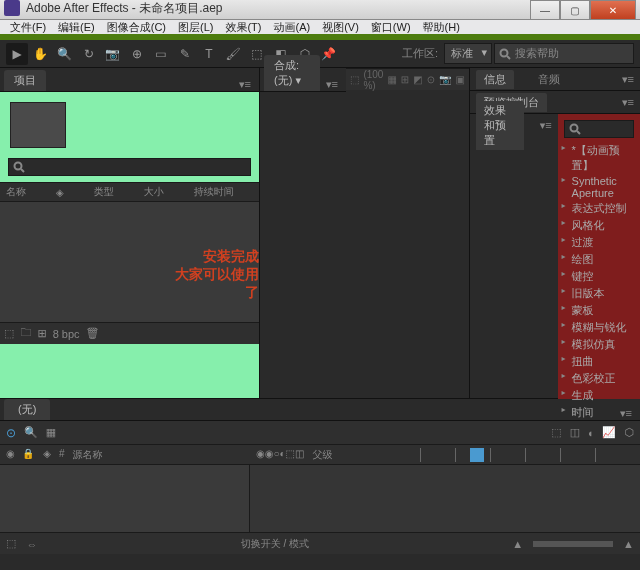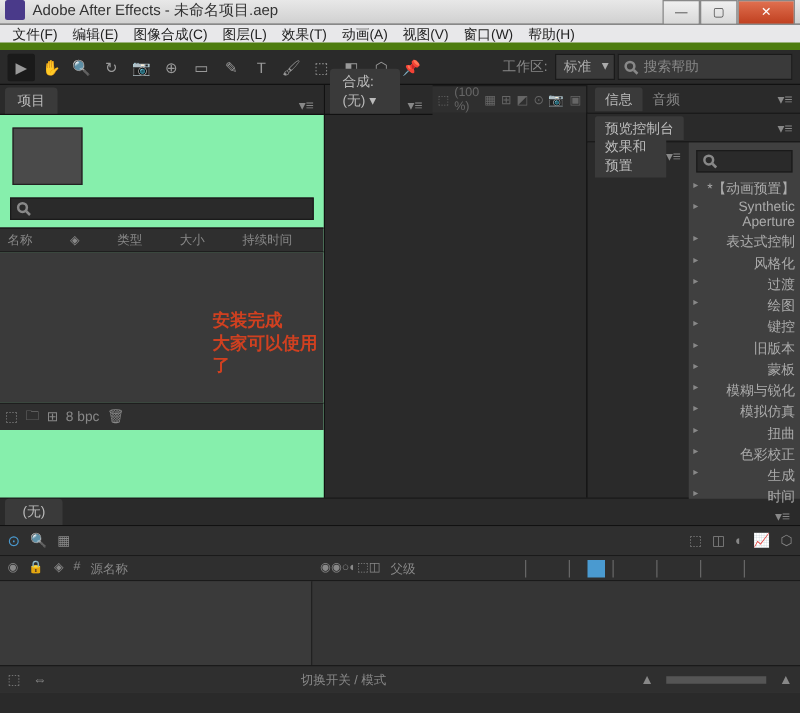--- a/index.html
+++ b/index.html
@@ -40,36 +40,36 @@
 .panel-tabs .menu { margin-left: auto; color: #888; cursor: pointer; padding: 0 4px; }
 
 .panel-body { flex: 1; background: #86efac; position: relative; overflow: hidden; }
 
 
 .proj-thumb { width: 56px; height: 46px; background: #4a4a4a; margin: 10px; border: 1px solid #222; }
 .proj-search { margin: 6px 8px; background: #2a2a2a; border: 1px solid #1a1a1a; display: flex; align-items: center; padding: 2px 4px; }
 .proj-search svg { margin-right: 4px; }
 .proj-header { height: 20px; background: #2f2f2f; border-top: 1px solid #1a1a1a; border-bottom: 1px solid #1a1a1a; display: flex; align-items: center; padding: 0 6px; font-size: 10px; color: #888; gap: 30px; }
 .proj-list { height: 120px; background: #3a3a3a; position: relative; }
-.overlay-text { position: absolute; left: 170px; top: 45px; color: #d04020; font-size: 14px; font-weight: bold; text-align: left; line-height: 1.3; z-index: 5; }
+.overlay-text { position: absolute; left: 170px; top: 45px; color: #d04020; font-size: 14px; font-weight: bold; text-align: right; line-height: 1.3; z-index: 5; }
 .proj-footer { height: 22px; background: #2f2f2f; border-top: 1px solid #1a1a1a; display: flex; align-items: center; padding: 0 4px; gap: 6px; }
 .proj-footer .btn { color: #888; cursor: pointer; font-size: 11px; }
 
 
 .comp-body { flex: 1; background: #4a4a4a; }
 .comp-footer { height: 22px; background: #2f2f2f; border-top: 1px solid #1a1a1a; display: flex; align-items: center; padding: 0 4px; gap: 4px; font-size: 10px; color: #666; }
 .comp-footer .f { cursor: pointer; }
 
 
 .rpanel { border-bottom: 1px solid #111; }
-.rpanel .hdr { height: 22px; background: #2a2a2a; display: flex; align-items: center; padding: 0 6px; gap: 0; }
+.rpanel .hdr { height: 22px; background: #2a2a2a; display: flex; align-items: center; padding: 0 6px; gap: 16px; }
 .rpanel .hdr .t { background: #3a3a3a; padding: 2px 8px; font-size: 11px; color: #bbb; border-radius: 2px 2px 0 0; cursor: pointer; }
 .rpanel .hdr .t.in { background: transparent; color: #888; }
 .rpanel .hdr .m { margin-left: auto; color: #888; cursor: pointer; }
-.rpanel .bd { background: #404040; text-align: right; }
+.rpanel .bd { background: #7f1d1d; }
 .effects-list { padding: 4px 0; }
 .effects-list .srch { margin: 2px 6px 4px; background: #2a2a2a; border: 1px solid #1a1a1a; padding: 2px 4px; display: flex; align-items: center; }
 .eff-item { padding: 1px 4px 1px 14px; font-size: 11px; color: #aaa; cursor: pointer; position: relative; }
 .eff-item::before { content: "▸"; position: absolute; left: 4px; font-size: 8px; color: #888; }
 
 
 .timeline { height: 156px; display: flex; flex-direction: column; border-top: 1px solid #111; background: #3a3a3a; }
 .tl-tabs { height: 22px; background: #2a2a2a; display: flex; align-items: flex-end; padding: 0 4px; border-bottom: 1px solid #111; }
 .tl-tabs .tab { padding: 3px 14px; }
 .tl-tabs .menu { margin-left: auto; color: #888; cursor: pointer; padding: 0 4px; }

